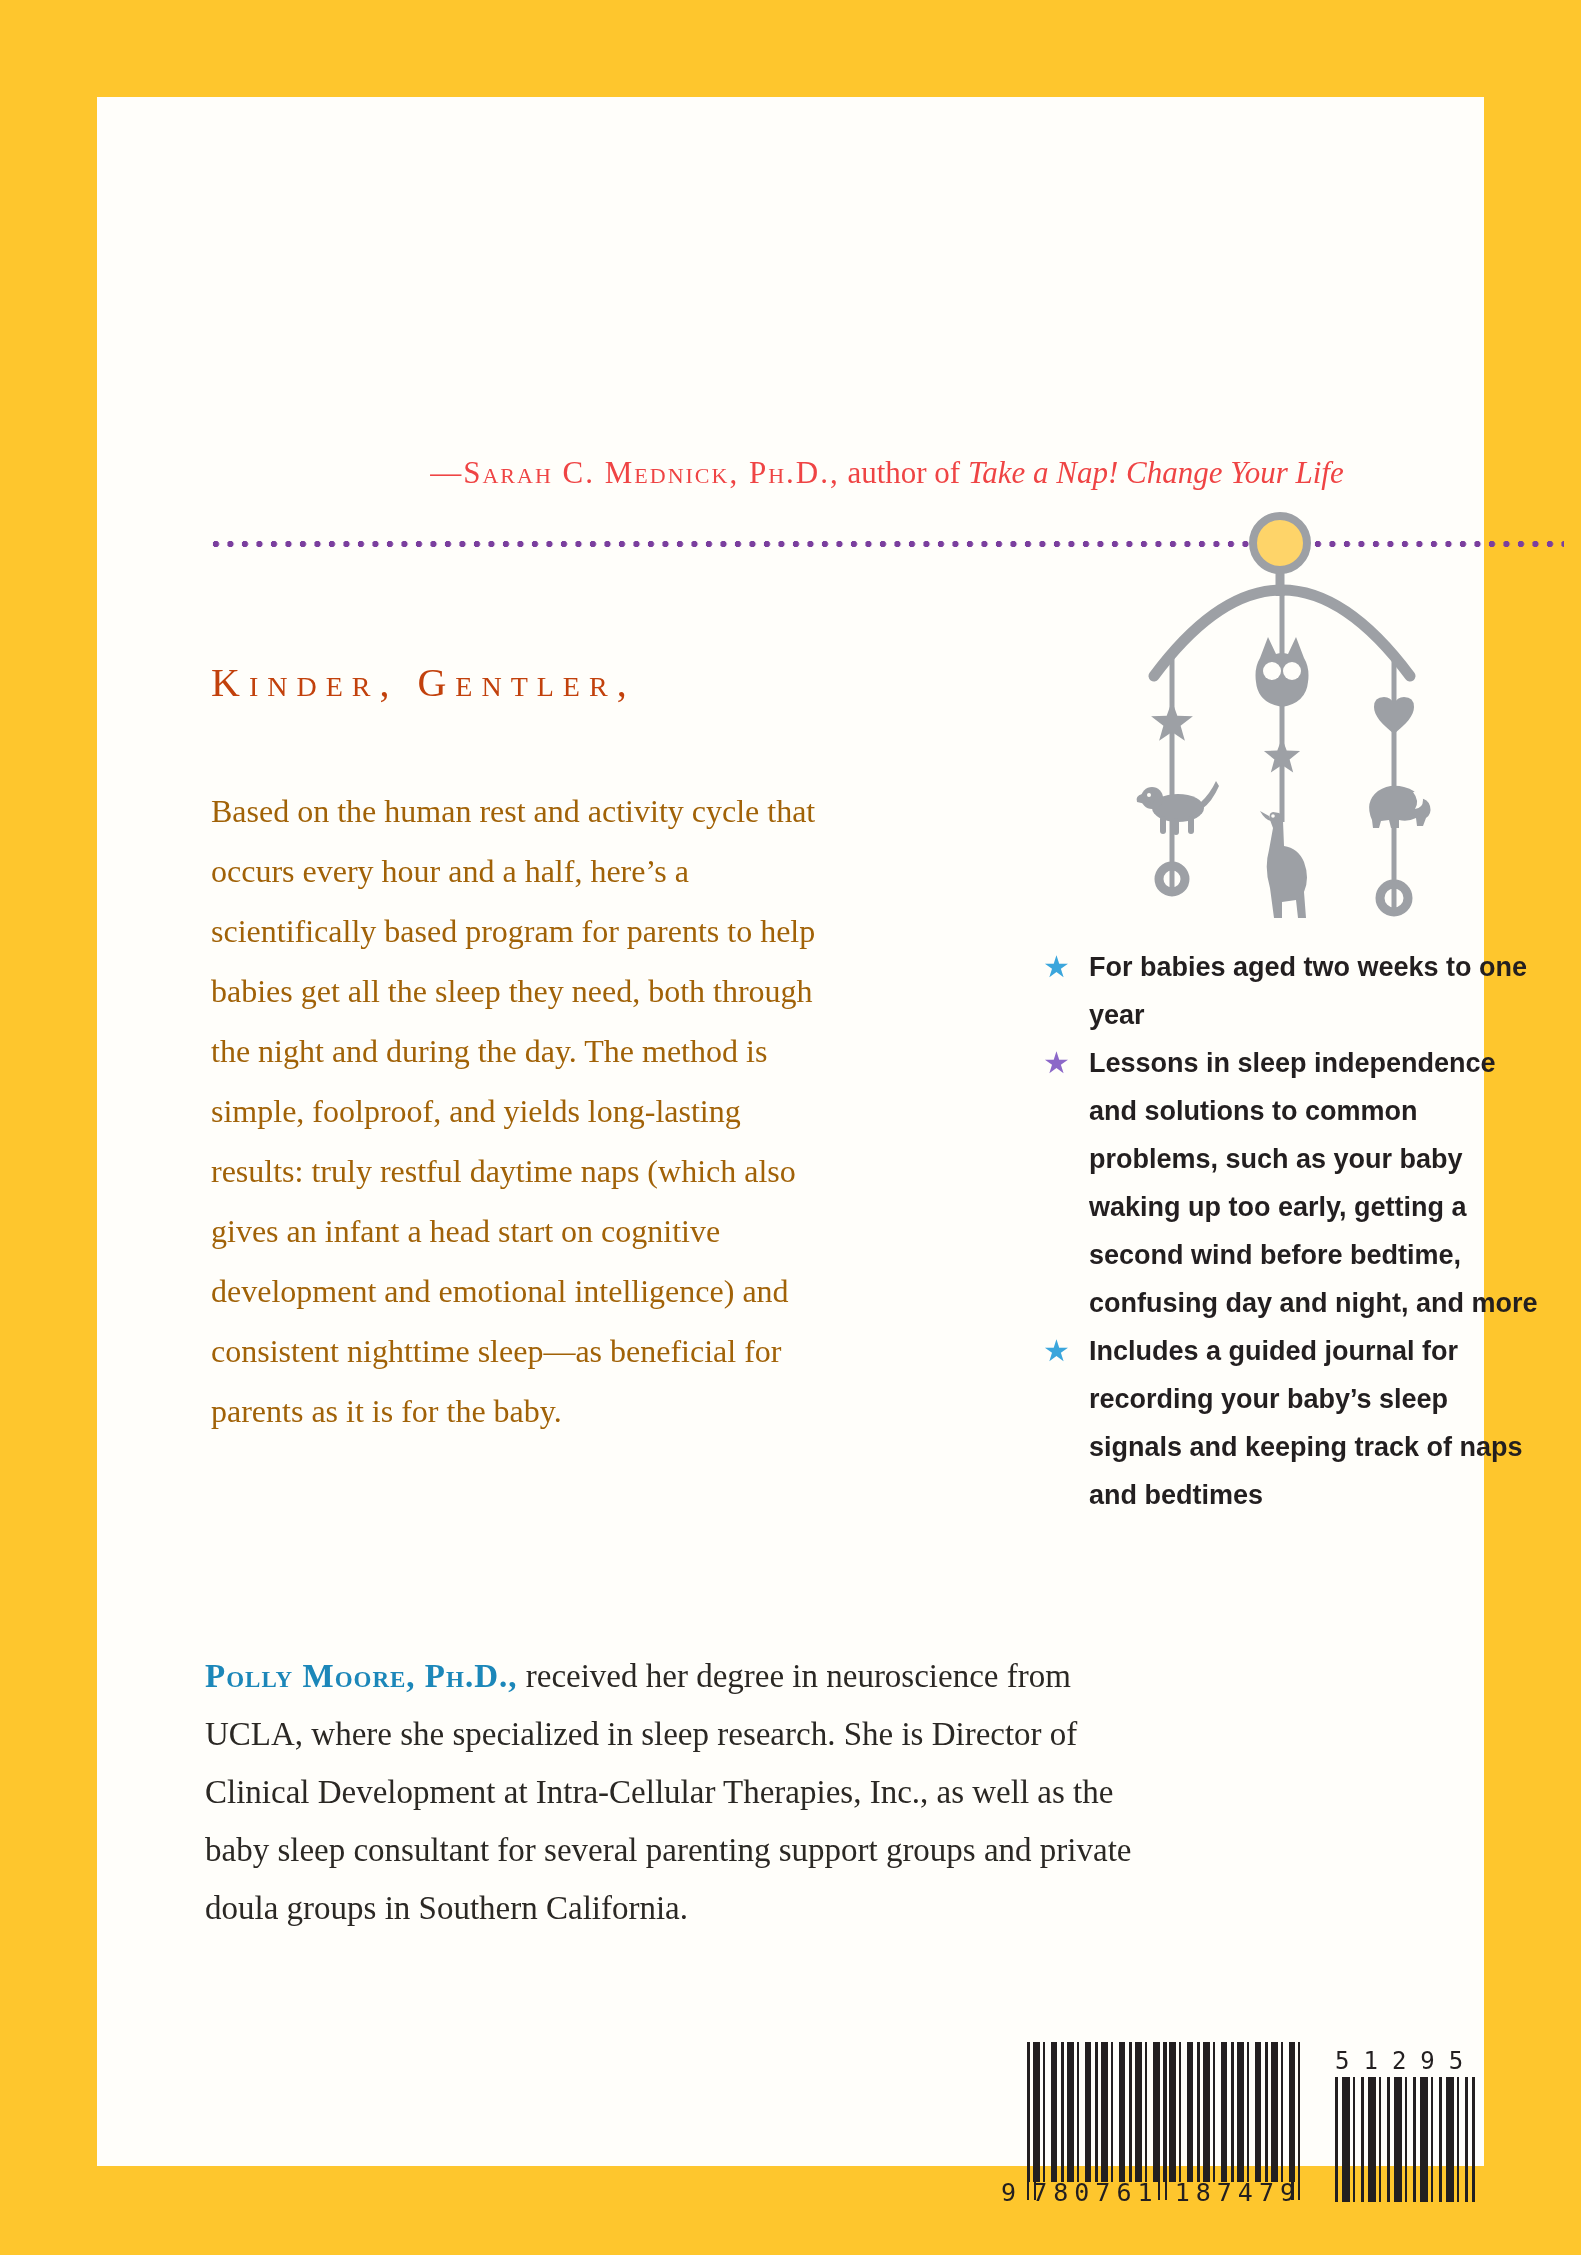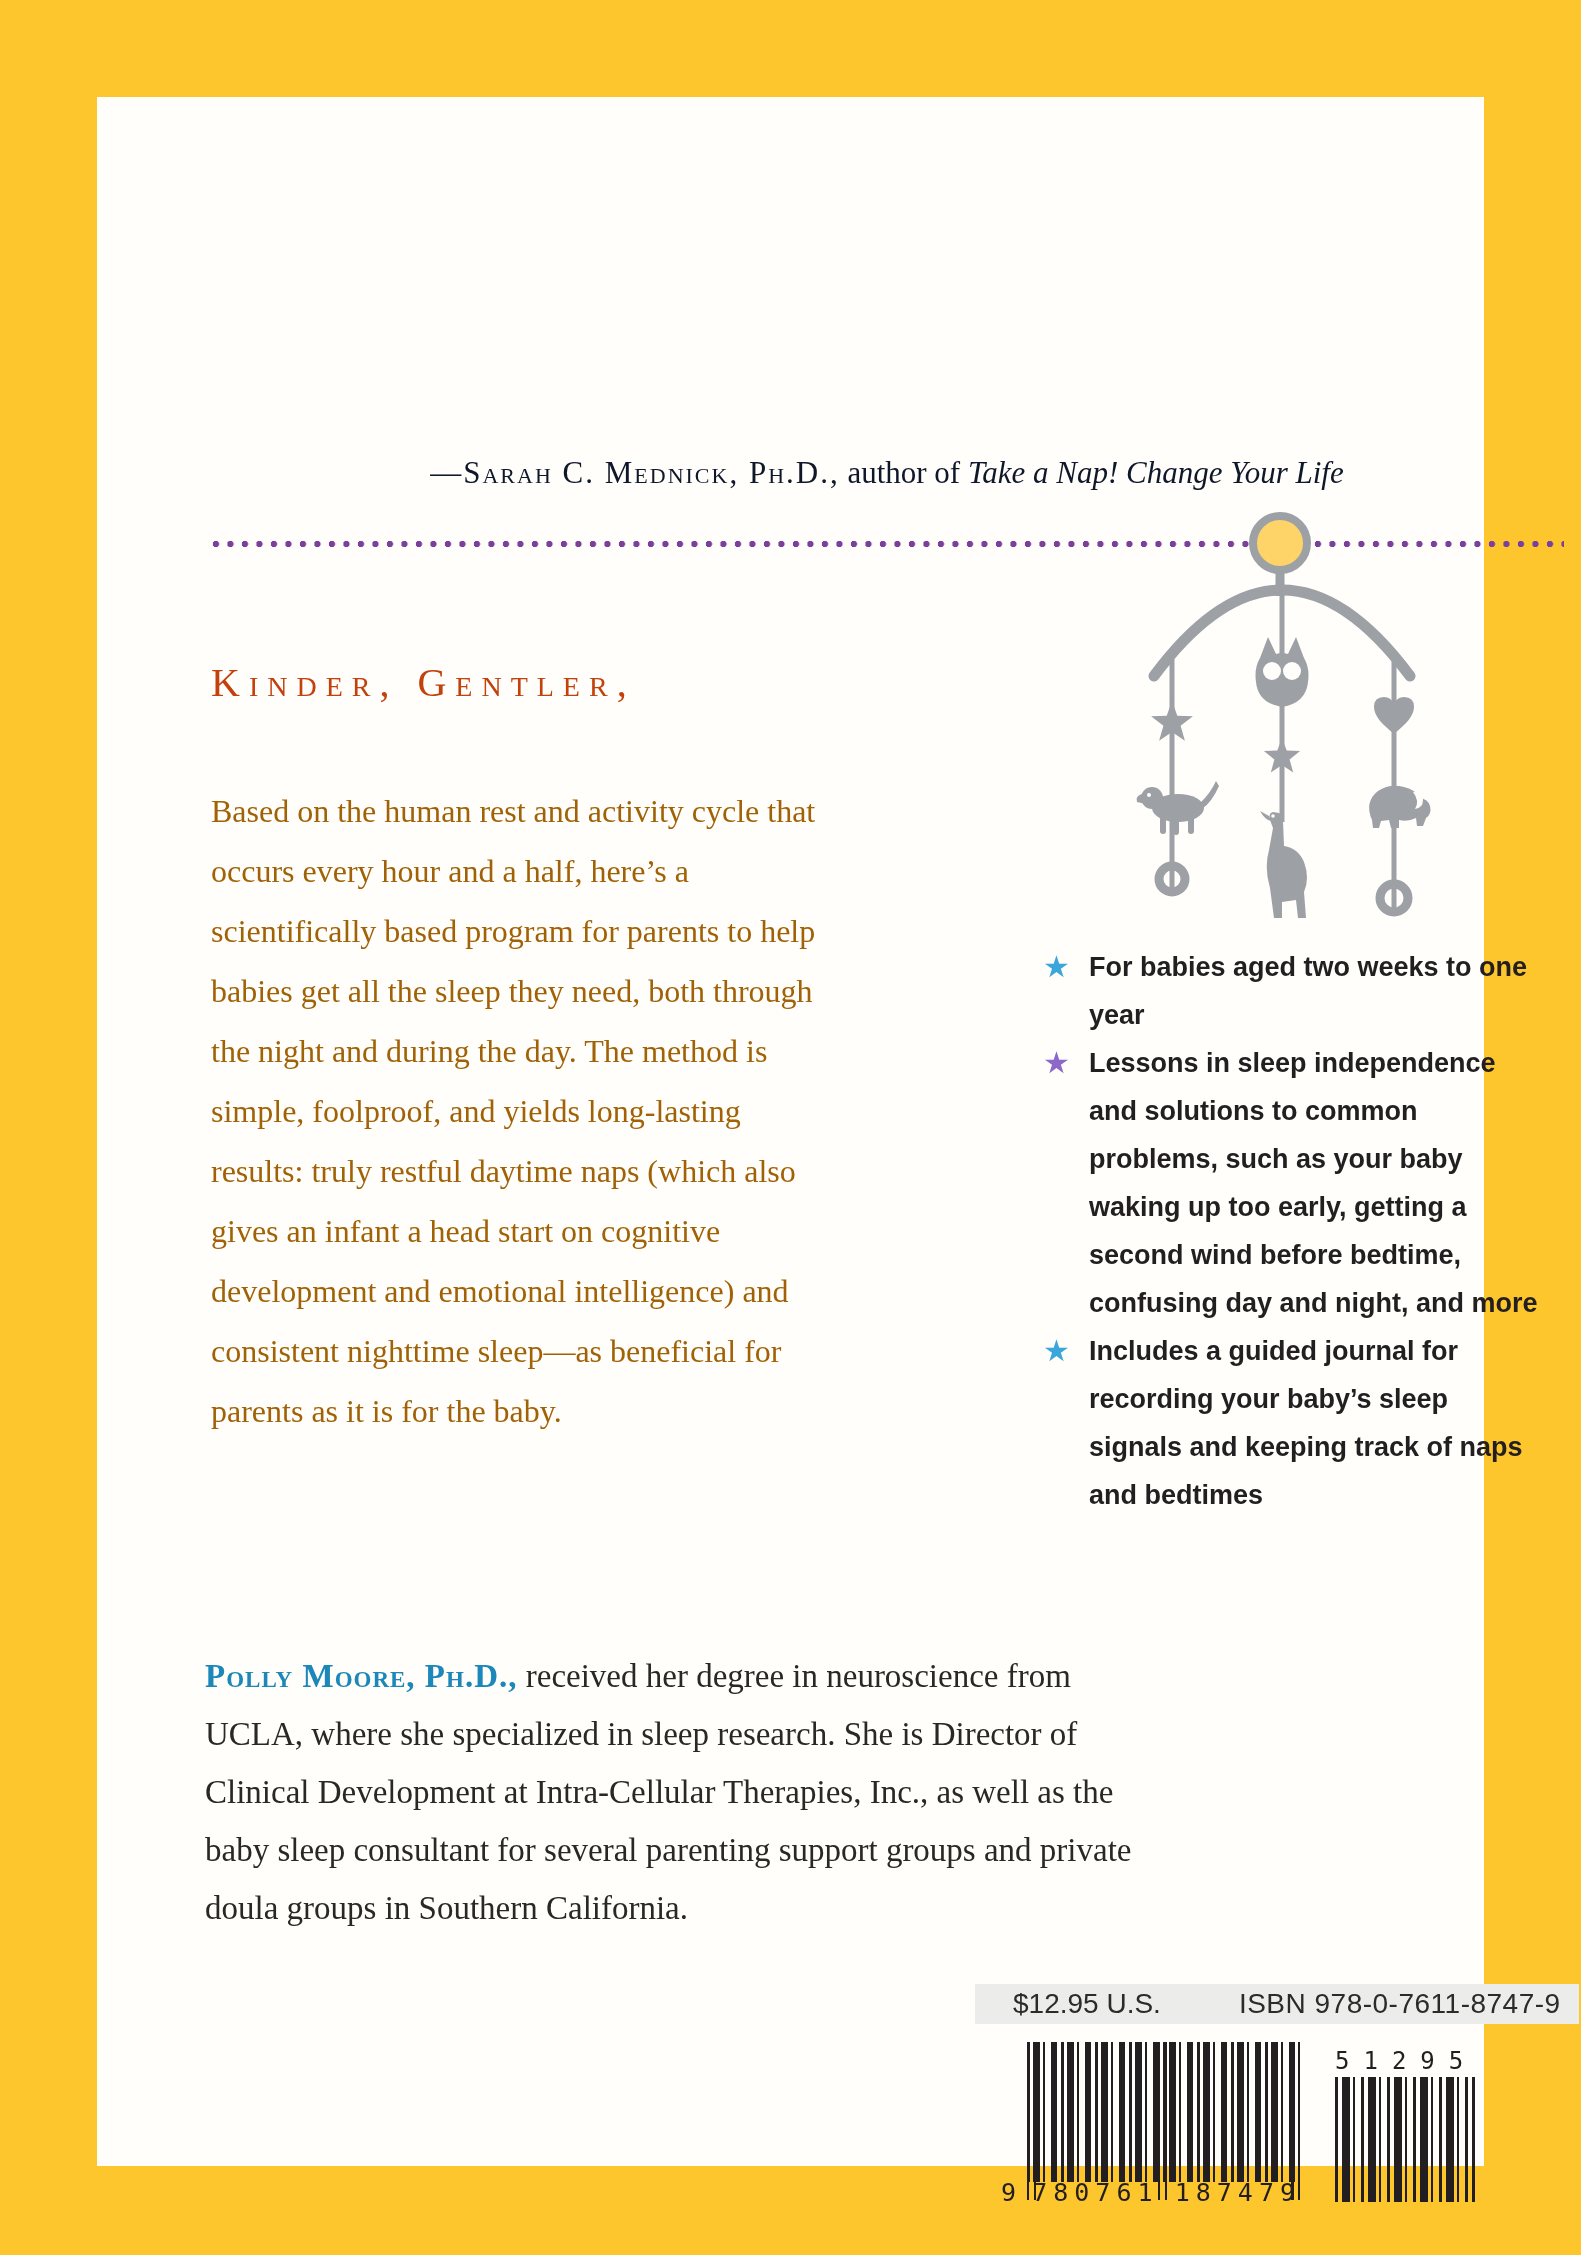--- a/index.html
+++ b/index.html
@@ -16,21 +16,21 @@
   }
   
   .quote{
     position:absolute;left:130px;top:148px;width:1320px;
     text-align:center;
     font-size:42px;line-height:67px;
     color:#1E87BA;
   }
   .attribution{
     position:absolute;left:120px;top:358px;width:1340px;
-    text-align:center;font-size:31px;color:#0f172a;
+    text-align:center;font-size:31px;color:#ef4444;
   }
   .attribution .sc{font-variant:small-caps;letter-spacing:2px;}
   .attribution .bktitle{font-style:italic;}
   
   .divider{
     position:absolute;left:114px;top:442px;width:1353px;height:10px;
     background-image:radial-gradient(circle 3.2px at 5px 5px, #7B3F9E 3px, rgba(0,0,0,0) 3.4px);
     background-size:14.5px 10px;background-repeat:repeat-x;
     z-index:1;
   }
@@ -203,24 +203,20 @@
       <span class="star star-blue">★</span>
       <span class="btext">Includes a guided journal for recording your baby’s sleep signals and keeping track of naps and bedtimes</span>
     </div>
   </div>
 
   <div class="bio">
     <span class="lead">Polly Moore, Ph.D.,</span><span> received her degree in neuroscience from UCLA, where she specialized in sleep research. She is Director of Clinical Development at Intra-Cellular Therapies, Inc., as well as the baby sleep consultant for several parenting support groups and private doula groups in Southern California.</span>
   </div>
 
 
-  <div class="pricestrip">
-    <span class="price">$12.95 U.S.</span>
-    <span class="isbn">ISBN 978-0-7611-8747-9</span>
-  </div>
 
   <div class="barcode-main">
     <div class="bars"></div>
     <div class="guard gl"></div>
     <div class="guard gm"></div>
     <div class="guard gr"></div>
     <div class="digits">
       <span>9</span>
       <span class="grp">780761</span>
       <span class="grp">187479</span>

